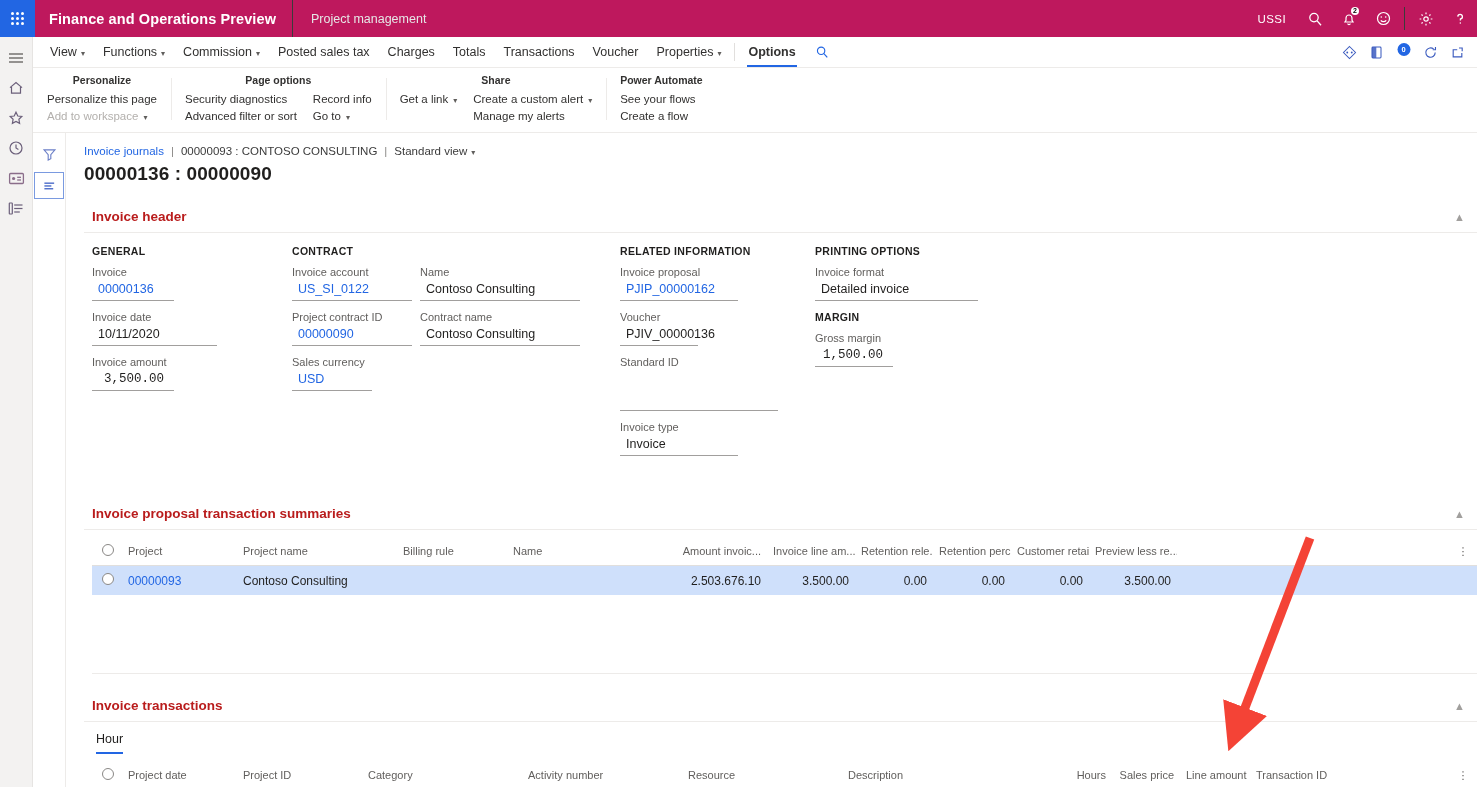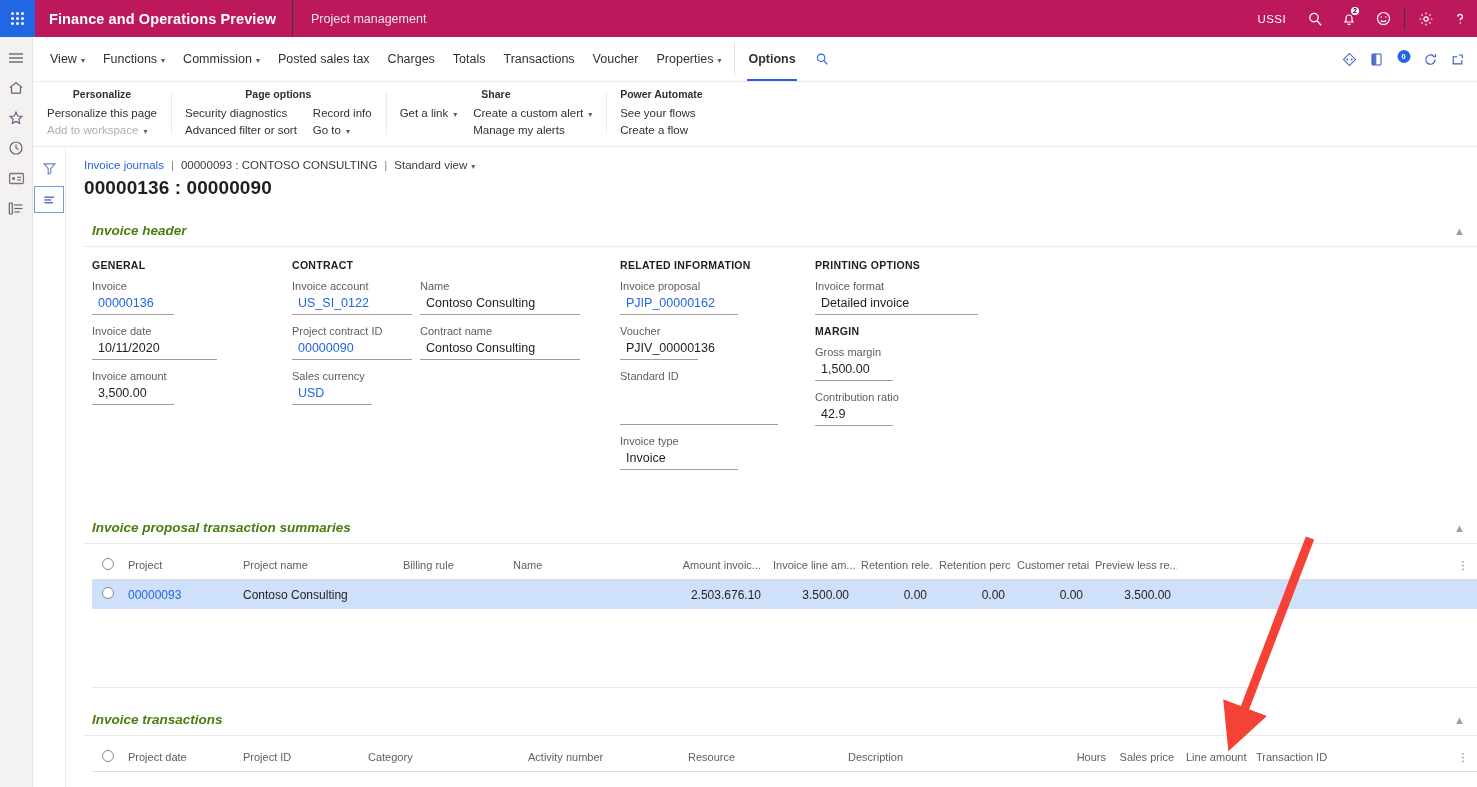--- a/index.html
+++ b/index.html
@@ -70,21 +70,21 @@
     width: 33px; height: 30px; display:flex; align-items:center; justify-content:center;
     cursor: pointer; color: #605e5c;
   }
   .rail-item.active svg { color:#8a6d8a; }
 
   
   .main { flex: 1; display: flex; flex-direction: column; min-width: 0; }
 
   
   .ribbon-tabs {
-    height: 45px; display: flex; align-items: stretch;
+    height: 31px; display: flex; align-items: stretch;
     border-bottom: 1px solid #edebe9; background:#fff;
     padding-left: 8px; position: relative;
   }
   .rtab {
     display: flex; align-items: center; gap: 4px;
     padding: 0 9px; font-size: 12.5px; color: #323130; cursor: pointer;
     position: relative; white-space: nowrap;
   }
   .rtab.sel { font-weight: bold; }
   .rtab.sel::after {
@@ -156,38 +156,38 @@
     font-size: 19px; font-weight: bold; color:#201f1e;
     padding: 6px 0 0 18px; letter-spacing:.1px;
   }
 
   
   .section { margin: 16px 0 0 18px; margin-right: 0; }
   .section-head {
     display:flex; align-items:center; height: 32px;
     border-bottom: 1px solid #edebe9; padding: 0 12px 0 8px;
   }
-  .section-head h2 { font-size: 13.5px; font-weight: bold; color:#4d7c0f;font-style:italic; }
+  .section-head h2 { font-size: 13.5px; font-weight: bold; color:#b91c1c; }
   .section-collapse { margin-left:auto; color:#a19f9d; cursor:pointer; font-size:11px; }
 
   
   .form-cols { display:flex; padding: 12px 8px 16px 8px; gap: 0; }
   .fcol { padding-right: 14px; }
   .fgroup-title {
     font-size: 10.5px; font-weight: bold; color:#201f1e;
     text-transform: uppercase; letter-spacing:.3px; margin-bottom: 9px;
   }
   .field { margin-bottom: 10px; }
   .field-label { font-size: 11px; color:#605e5c; margin-bottom: 2px; }
   .field-val {
     font-size: 12.5px; color:#201f1e; border-bottom: 1px solid #a19f9d;
     padding: 2px 4px 3px 6px; min-height: 21px;
   }
   .field-val.link { color:#2266E3; cursor:pointer; }
-  .field-val.num { padding-right: 10px; }
+  .field-val.num { text-align:right; padding-right: 10px; font-family: Liberation Mono, monospace; }
   .subgroup-title {
     font-size: 10.5px; font-weight: bold; color:#201f1e;
     text-transform: uppercase; letter-spacing:.3px; margin: 4px 0 9px 0;
   }
 
   
   .grid-wrap { padding: 8px 0 0 8px; }
   .grid { width: 100%; border-collapse: collapse; table-layout: fixed; }
   .grid thead th {
     font-size: 11px; color:#605e5c; font-weight: normal;
@@ -597,24 +597,20 @@
               <div class="fcol" style="width:180px">
                 <div class="fgroup-title">PRINTING OPTIONS</div>
                 <div class="field">
                   <div class="field-label">Invoice format</div>
                   <div class="field-val" style="width:163px">Detailed invoice</div>
                 </div>
                 <div class="subgroup-title">MARGIN</div>
                 <div class="field">
                   <div class="field-label">Gross margin</div>
                   <div class="field-val num" style="width:78px">1,500.00</div>
-                </div>
-                <div class="field">
-                  <div class="field-label">Contribution ratio</div>
-                  <div class="field-val num" style="width:78px">42.9</div>
                 </div>
               </div>
 
             </div>
           </div>
 
           <div class="section">
             <div class="section-head">
               <h2>Invoice proposal transaction summaries</h2>
               <span class="section-collapse">▲</span>
@@ -681,20 +677,23 @@
               <div class="grid-body-pad"></div>
             </div>
           </div>
 
           <div class="section">
             <div class="section-head">
               <h2>Invoice transactions</h2>
               <span class="section-collapse">▲</span>
             </div>
 
+            <div class="tabstrip">
+              <div class="tstab sel">Hour</div>
+            </div>
 
             <div class="grid-wrap">
               <table class="grid">
                 <colgroup>
                   <col style="width:30px">
                     <col style="width:115px">
                     <col style="width:125px">
                     <col style="width:160px">
                   <col style="width:160px">
                     <col style="width:160px">

